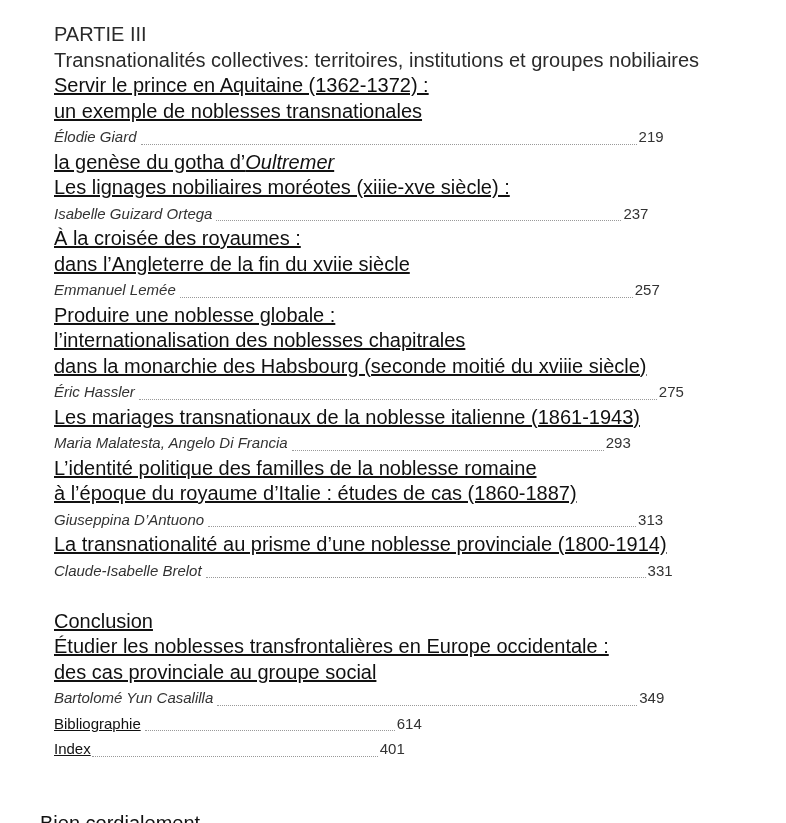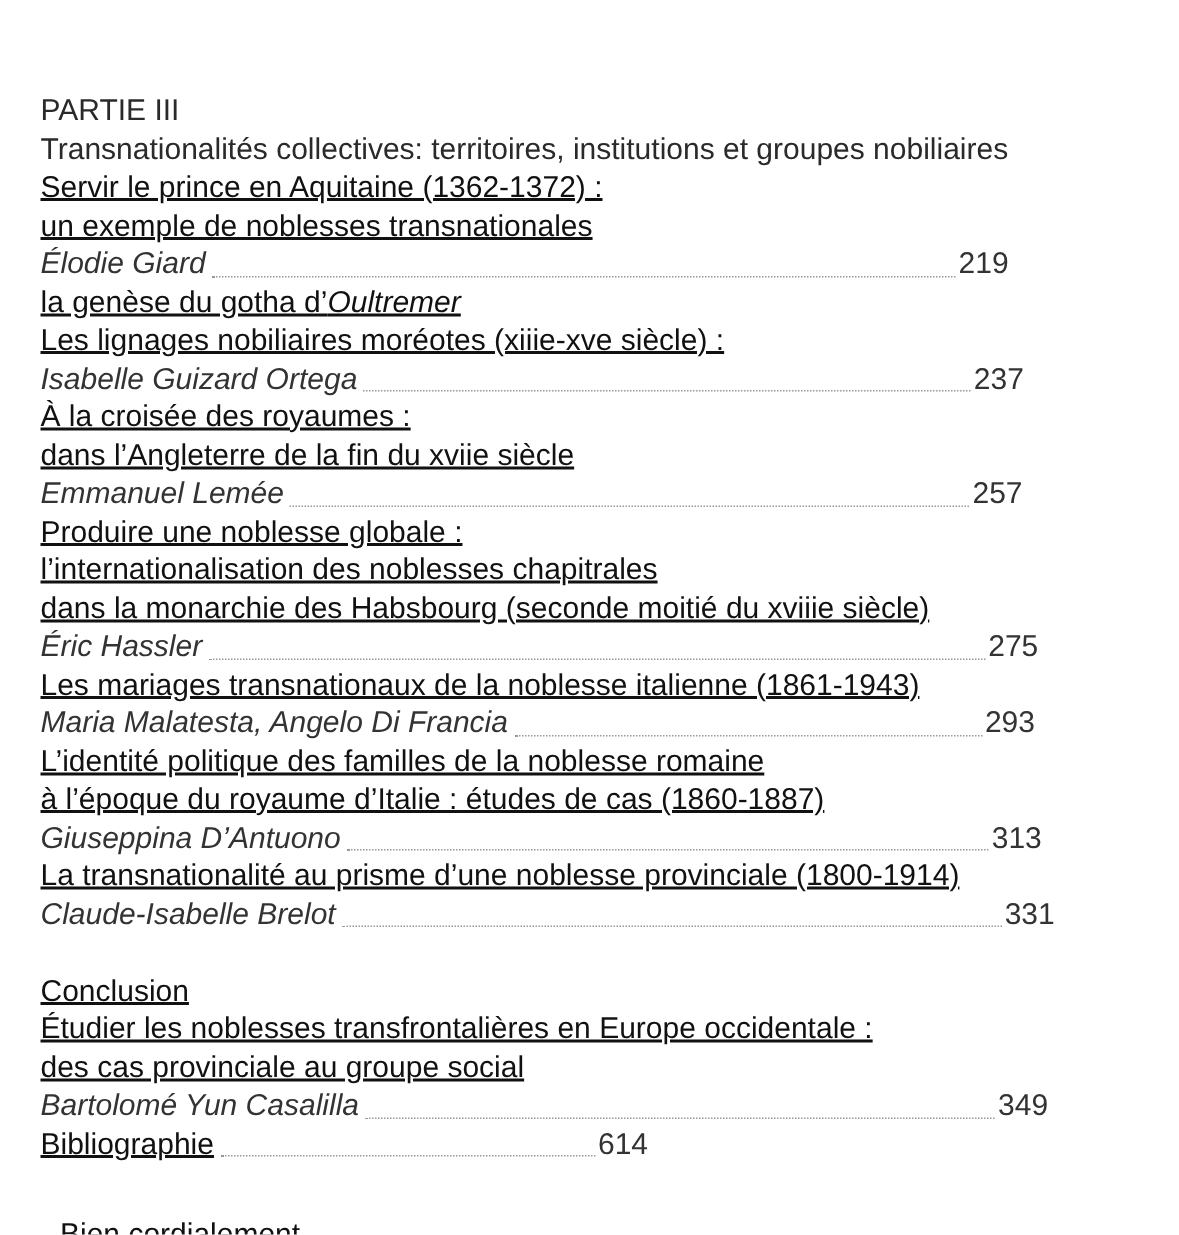--- a/index.html
+++ b/index.html
@@ -1,24 +1,24 @@
 <!DOCTYPE html>
 <html><head>
 <meta charset="utf-8">
 <style>
   html, body { margin: 0; padding: 0; background: #ffffff; }
   body {
     width: 786px; height: 823px; overflow: hidden; position: relative;
     font-family: "Liberation Sans", sans-serif; color: #111111;
   }
-  .page { position: absolute; left: 27px; top: 22px; width: 720px; margin-top: 40px; }
+  .page { position: absolute; left: 54px; top: 22px; width: 720px; }
   .line { font-size: 20px; line-height: 25.5px; white-space: nowrap; }
   .light { font-weight: 300; color: #2a2a2a; }
   .title { font-weight: 400; color: #111; text-decoration: underline; }
-  .author-row { display: flex; align-items: center; font-size: 20px; line-height: 25.5px; white-space: nowrap; }
+  .author-row { display: flex; align-items: center; font-size: 15px; line-height: 25.5px; white-space: nowrap; }
   .author { font-style: italic; color: #333; }
   .leader { flex: 0 0 auto; border-bottom: 1.5px dotted #999; height: 0; margin: 0 2px 0 4px; align-self: flex-end; position: relative; top: -5px; }
   .page-num { color: #333; }
   .gap { height: 25.5px; }
   .cut { position: absolute; left: 40px; top: 812px; font-size: 20px; color: #111; }
   em.ital { font-style: italic; }
 </style>
 </head>
 <body>
 
@@ -106,15 +106,20 @@
       <span class="leader" style="width:420px"></span>
       <span class="page-num">349</span>
     </div>
   </div>
 
   <div class="author-row">
     <span class="title">Bibliographie</span>
     <span class="leader" style="width:250px"></span>
     <span class="page-num">614</span>
   </div>
+  <div class="author-row">
+    <span class="title">Index</span>
+    <span class="leader" style="width:286px;margin-left:1px"></span>
+    <span class="page-num">401</span>
+  </div>
 </div>
 
 <div class="cut">Bien cordialement</div>
 
 </body></html>

